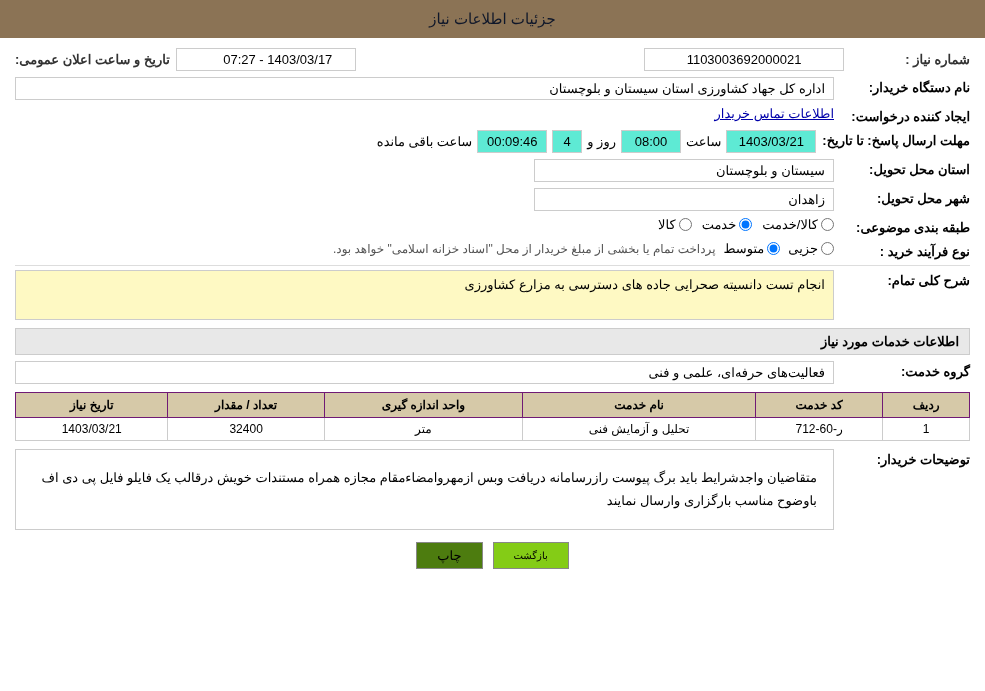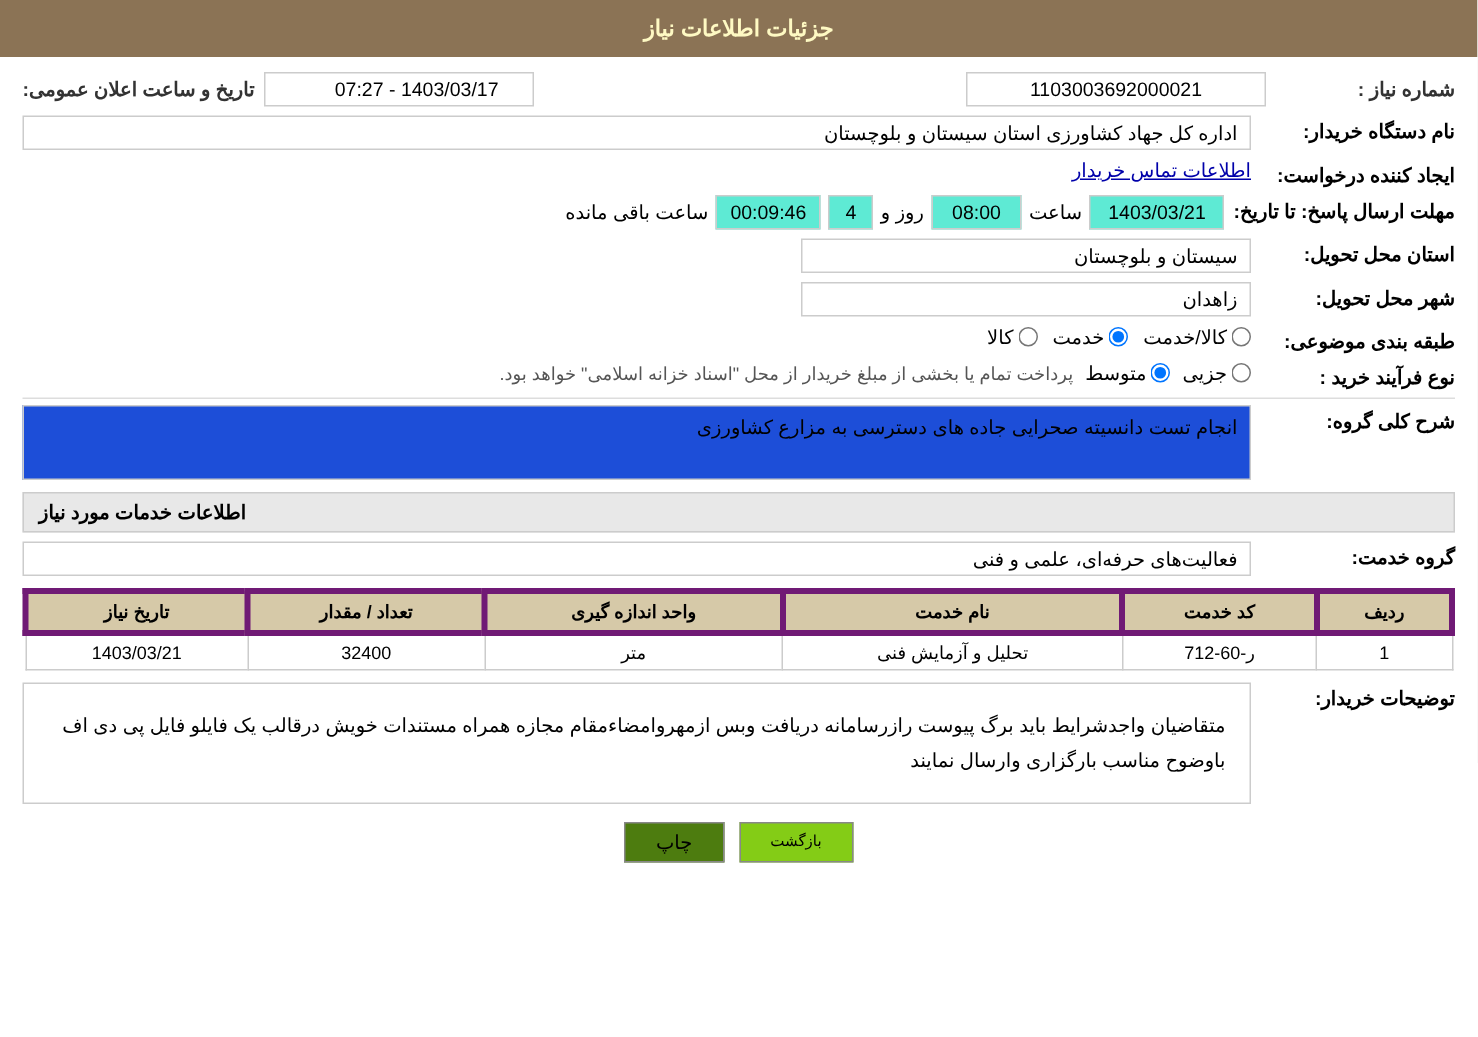--- a/index.html
+++ b/index.html
@@ -10,25 +10,25 @@
       direction: rtl;
     }
     .page-container {
       width: 985px;
       min-height: 691px;
       background: #fff;
       margin: 0 auto;
     }
     .header-bar {
       background: #8B7355;
-      color: #fef9c3;
+      color: #0f172a;
       text-align: center;
       padding: 10px;
       font-size: 15px;
-      font-weight: bold;
+      font-weight: normal;
     }
     .content-area {
       padding: 10px 15px;
     }
     .info-row {
       display: flex;
       align-items: center;
       margin-bottom: 6px;
       gap: 6px;
     }
@@ -51,51 +51,51 @@
       color: #00a;
       text-decoration: underline;
       cursor: pointer;
     }
     .section-title {
       background: #e8e8e8;
       border: 1px solid #ccc;
       padding: 5px 10px;
       font-weight: bold;
       margin: 8px 0 6px 0;
-      text-align: left;
+      text-align: right;
     }
     .radio-group {
       display: flex;
       gap: 10px;
       align-items: center;
     }
     .radio-item {
       display: flex;
       align-items: center;
       gap: 3px;
     }
     .description-box {
       border: 1px solid #ccc;
-      background: #1d4ed8;
+      background: #fef9c3;
       padding: 6px 8px;
       min-height: 50px;
       text-align: right;
       flex: 1;
     }
     .table-section {
       margin: 8px 0;
     }
     table {
       width: 100%;
       border-collapse: collapse;
       font-size: 12px;
     }
     table th {
       background: #d6c9a8;
-      border: 4px solid #701a75;
+      border: 1px solid #701a75;
       padding: 5px 8px;
       text-align: center;
       font-weight: bold;
     }
     table td {
       border: 1px solid #ccc;
       padding: 4px 8px;
       text-align: center;
     }
     .notes-box {
@@ -256,21 +256,21 @@
             <span>متوسط</span>
           </div>
           <span class="muted" style="font-size:12px;">پرداخت تمام یا بخشی از مبلغ خریدار از محل "اسناد خزانه اسلامی" خواهد بود.</span>
         </div>
       </div>
     </div>
 
     <hr class="divider">
 
     <div class="row-flex">
-      <span class="row-label" style="font-weight:bold; font-size:13px;">شرح کلی گروه:</span>
+      <span class="row-label" style="font-weight:bold; font-size:13px;">شرح کلی تمام:</span>
       <div class="row-content">
         <div class="description-box">انجام تست دانسیته صحرایی جاده های دسترسی به مزارع کشاورزی</div>
       </div>
     </div>
 
     <div class="section-title">اطلاعات خدمات مورد نیاز</div>
 
     <div class="row-flex">
       <span class="row-label">گروه خدمت:</span>
       <div class="row-content">

